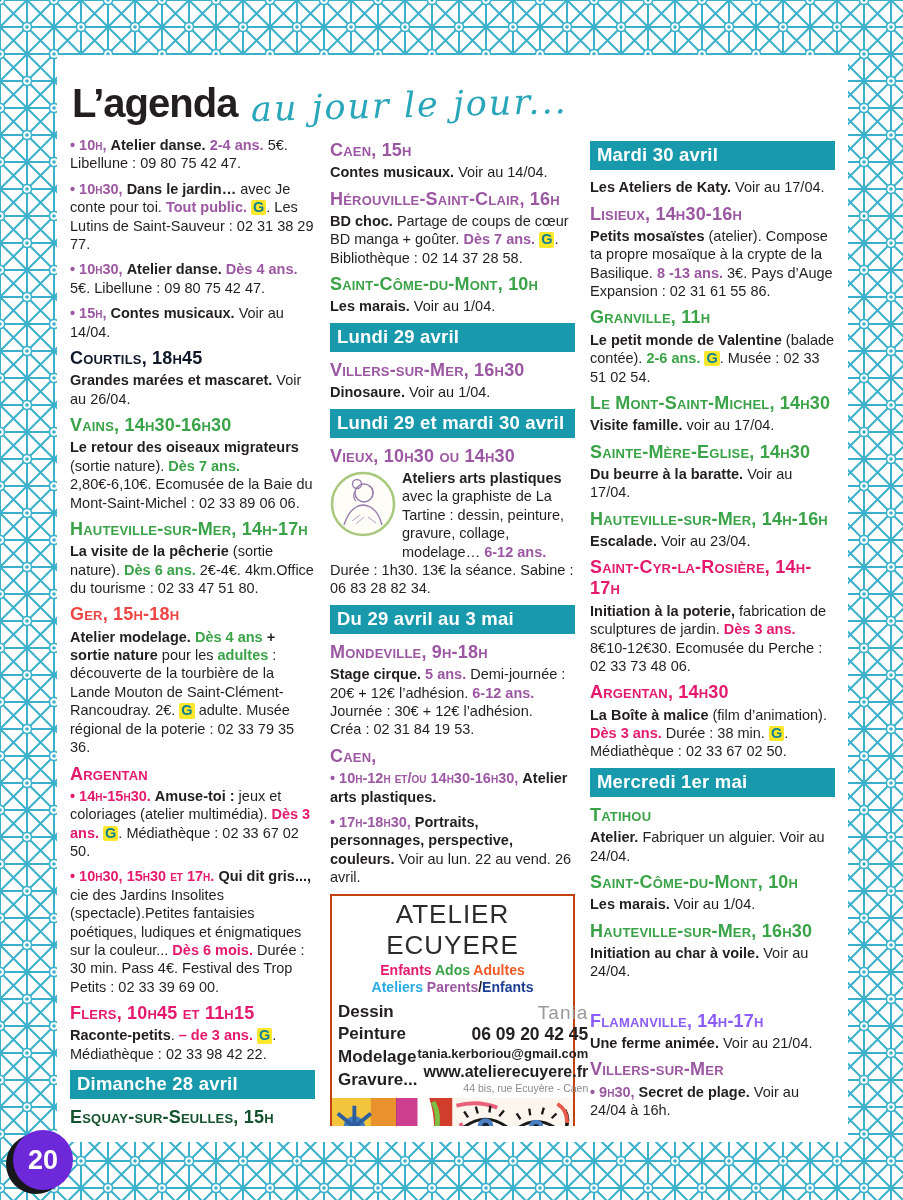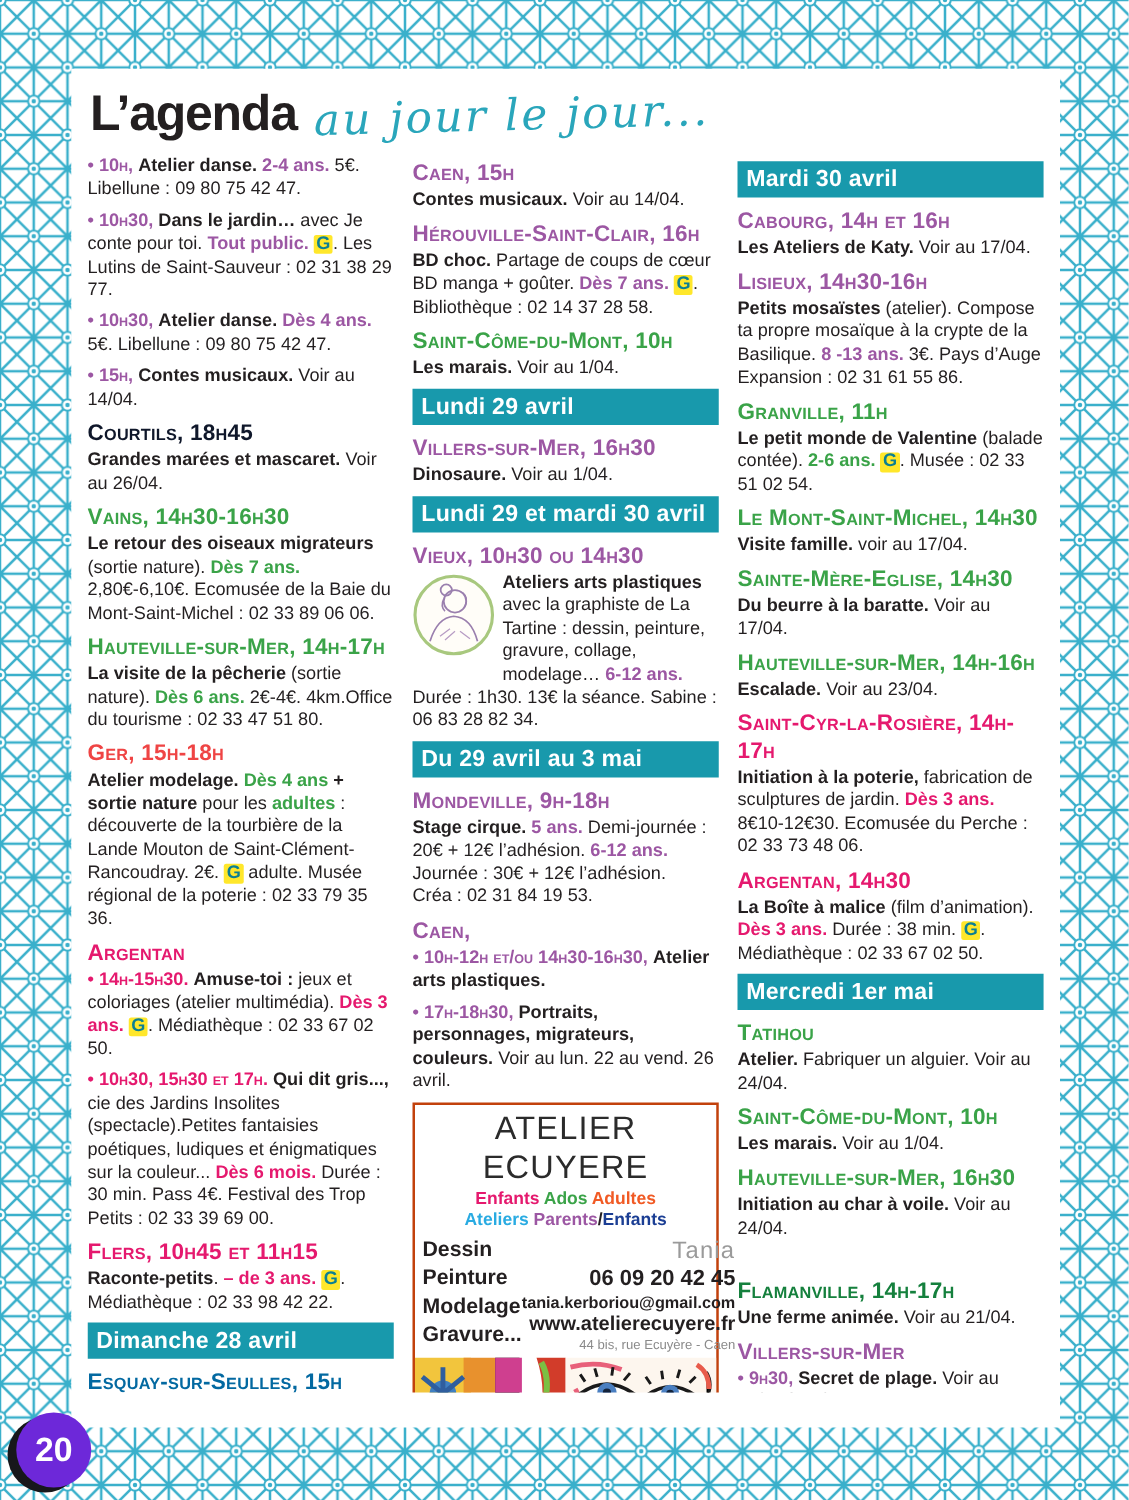--- a/index.html
+++ b/index.html
@@ -4,21 +4,21 @@
 <style>
   html,body{margin:0;padding:0;}
   body{
     width:903px;height:1200px;position:relative;overflow:hidden;
     font-family:"Liberation Sans","DejaVu Sans",sans-serif;
     background:#ffffff;color:#231f20;
   }
   .bg-svg{position:absolute;left:0;top:0;z-index:0;}
   .page-inner{
     position:absolute;left:57px;top:55px;width:791px;height:1087px;
-    background:#fff;z-index:1;box-sizing:border-box;padding:12px 13px 0 13px;
+    background:#fff;z-index:1;box-sizing:border-box;padding:24px 13px 0 13px;
   }
   .title-row{display:flex;align-items:baseline;gap:14px;margin:2px 0 10px 2px;}
   .title-black{font-size:40px;font-weight:bold;letter-spacing:-1px;color:#231f20;}
   .title-script{
     font-family:"DejaVu Serif","Liberation Serif",serif;
     font-style:italic;font-size:35px;color:#2aa6bb;letter-spacing:2px;
     transform:rotate(-1.5deg);display:inline-block;
   }
   .columns{display:flex;gap:15px;height:990px;overflow:hidden;}
   .column{width:245px;flex:0 0 245px;}
@@ -126,21 +126,21 @@
           <span class="heading" style="color: rgb(229, 25, 110);">Argentan</span>
           <p><span class="rt" style="color: rgb(229, 25, 110);">• 14h-15h30. </span><span class="rb">Amuse-toi&nbsp;: </span><span>jeux et coloriages (atelier multimédia). </span><span class="ra" style="color: rgb(229, 25, 110);">Dès 3 ans. </span><span class="gbadge">G</span><span>. Médiathèque&nbsp;: 02 33 67 02 50.</span></p>
           <p><span class="rt" style="color: rgb(229, 25, 110);">• 10h30, 15h30 et 17h. </span><span class="rb">Qui dit gris..., </span><span>cie des Jardins Insolites (spectacle).Petites fantaisies poétiques, ludiques et énigmatiques sur la couleur... </span><span class="ra" style="color: rgb(229, 25, 110);">Dès 6 mois. </span><span>Durée&nbsp;: 30 min. Pass 4€. Festival des Trop Petits&nbsp;: 02 33 39 69 00.</span></p>
         </div>
         <div class="entry">
           <span class="heading" style="color: rgb(229, 25, 110);">Flers, 10h45 et 11h15</span>
           <p><span class="rb">Raconte-petits</span><span>. </span><span class="ra" style="color: rgb(229, 25, 110);">– de 3 ans. </span><span class="gbadge">G</span><span>. Médiathèque&nbsp;: 02 33 98 42 22.</span></p>
         </div>
         <div class="banner" style="background: rgb(24, 153, 172);">Dimanche 28 avril</div>
         <div class="entry">
-          <span class="heading" style="color: #0369a1;">Esquay-sur-Seulles, 15h</span>
+          <span class="heading" style="color: #14532d;">Esquay-sur-Seulles, 15h</span>
         </div>
       </div>
       <div class="column">
         <div class="entry">
           <span class="heading" style="color: rgb(156, 87, 163);">Caen, 15h</span>
           <p><span class="rb">Contes musicaux. </span><span>Voir au 14/04.</span></p>
         </div>
         <div class="entry">
           <span class="heading" style="color: rgb(156, 87, 163);">Hérouville-Saint-Clair, 16h</span>
           <p><span class="rb">BD choc. </span><span>Partage de coups de cœur BD manga + goûter. </span><span class="ra" style="color: rgb(156, 87, 163);">Dès 7 ans. </span><span class="gbadge">G</span><span>. Bibliothèque&nbsp;: 02 14 37 28 58.</span></p>
@@ -167,21 +167,21 @@
               </svg></span><span class="rb">Ateliers arts plastiques </span><span>avec la graphiste de La Tartine&nbsp;: dessin, peinture, gravure, collage, modelage… </span><span class="ra" style="color: rgb(156, 87, 163);">6-12 ans. </span><span>Durée&nbsp;: 1h30. 13€ la séance. Sabine&nbsp;: 06 83 28 82 34.</span></p>
         </div>
         <div class="banner" style="background: rgb(24, 153, 172);">Du 29 avril au 3 mai</div>
         <div class="entry">
           <span class="heading" style="color: rgb(156, 87, 163);">Mondeville, 9h-18h</span>
           <p><span class="rb">Stage cirque. </span><span class="ra" style="color: rgb(156, 87, 163);">5 ans. </span><span>Demi-journée&nbsp;: 20€ + 12€ l’adhésion. </span><span class="ra" style="color: rgb(156, 87, 163);">6-12 ans. </span><span>Journée&nbsp;: 30€ + 12€ l’adhésion. Créa&nbsp;: 02 31 84 19 53.</span></p>
         </div>
         <div class="entry">
           <span class="heading" style="color: rgb(156, 87, 163);">Caen,</span>
           <p><span class="rt" style="color: rgb(156, 87, 163);">• 10h-12h et/ou 14h30-16h30, </span><span class="rb">Atelier arts plastiques.</span></p>
-          <p><span class="rt" style="color: rgb(156, 87, 163);">• 17h-18h30, </span><span class="rb">Portraits, personnages, migrateurs, couleurs. </span><span>Voir au lun. 22 au vend. 26 avril.</span></p>
+          <p><span class="rt" style="color: rgb(156, 87, 163);">• 17h-18h30, </span><span class="rb">Portraits, personnages, perspective, couleurs. </span><span>Voir au lun. 22 au vend. 26 avril.</span></p>
         </div>
         <div class="ad">
           <div class="ad-title">ATELIER ECUYERE</div>
           <div class="ad-line"><span style="color: rgb(229, 25, 110);">Enfants</span><span style="color: rgb(58, 163, 72);"> Ados</span><span style="color: rgb(241, 90, 36);"> Adultes</span></div>
           <div class="ad-line"><span style="color: rgb(41, 171, 226);">Ateliers</span><span style="color: rgb(156, 87, 163);"> Parents</span><span style="color: rgb(35, 31, 32);">/</span><span style="color: rgb(27, 62, 148);">Enfants</span></div>
           <div class="ad-mid">
             <div class="ad-services">
               <div>Dessin</div>
               <div>Peinture</div>
               <div>Modelage</div>
@@ -218,21 +218,20 @@
               <circle cx="210" cy="30" r="3.2" fill="#14233a"></circle>
               <path d="M194 22 l-4 -6 M204 18 l-1 -7 M216 17 l2 -7 M226 21 l5 -5 M240 12 q6 10 0 22" stroke="#1a1a1a" stroke-width="2.4"></path>
               <path d="M232 6 q10 6 10 20" fill="none" stroke="#e85b4b" stroke-width="4"></path>
             </svg>
           </div>
         </div>
       </div>
       <div class="column">
         <div class="banner" style="background: rgb(24, 153, 172);">Mardi 30 avril</div>
         <div class="entry">
-          <span class="heading" style="color: rgb(156, 87, 163);">Cabourg, 14h et 16h</span>
           <p><span class="rb">Les Ateliers de Katy. </span><span>Voir au 17/04.</span></p>
         </div>
         <div class="entry">
           <span class="heading" style="color: rgb(156, 87, 163);">Lisieux, 14h30-16h</span>
           <p><span class="rb">Petits mosaïstes </span><span>(atelier). Compose ta propre mosaïque à la crypte de la Basilique. </span><span class="ra" style="color: rgb(156, 87, 163);">8 -13 ans. </span><span>3€. Pays d’Auge Expansion&nbsp;: 02 31 61 55 86.</span></p>
         </div>
         <div class="entry">
           <span class="heading" style="color: rgb(58, 163, 72);">Granville, 11h</span>
           <p><span class="rb">Le petit monde de Valentine </span><span>(balade contée). </span><span class="ra" style="color: rgb(58, 163, 72);">2-6 ans. </span><span class="gbadge">G</span><span>. Musée&nbsp;: 02 33 51 02 54.</span></p>
         </div>
@@ -263,21 +262,21 @@
         </div>
         <div class="entry">
           <span class="heading" style="color: rgb(58, 163, 72);">Saint-Côme-du-Mont, 10h</span>
           <p><span class="rb">Les marais. </span><span>Voir au 1/04.</span></p>
         </div>
         <div class="entry">
           <span class="heading" style="color: rgb(58, 163, 72);">Hauteville-sur-Mer, 16h30</span>
           <p><span class="rb">Initiation au char à voile. </span><span>Voir au 24/04.</span></p>
         </div>
         <div class="entry">
-          <span class="heading" style="color: #15803d; margin-top: 30px;">Flamanville, 14h-17h</span>
+          <span class="heading" style="color: #8b5cf6; margin-top: 30px;">Flamanville, 14h-17h</span>
           <p><span class="rb">Une ferme animée. </span><span>Voir au 21/04.</span></p>
         </div>
         <div class="entry">
           <span class="heading" style="color: rgb(156, 87, 163);">Villers-sur-Mer</span>
           <p><span class="rt" style="color: rgb(156, 87, 163);">• 9h30, </span><span class="rb">Secret de plage. </span><span>Voir au 24/04 à 16h.</span></p>
         </div>
       </div>
     </div>
 </div>
 

